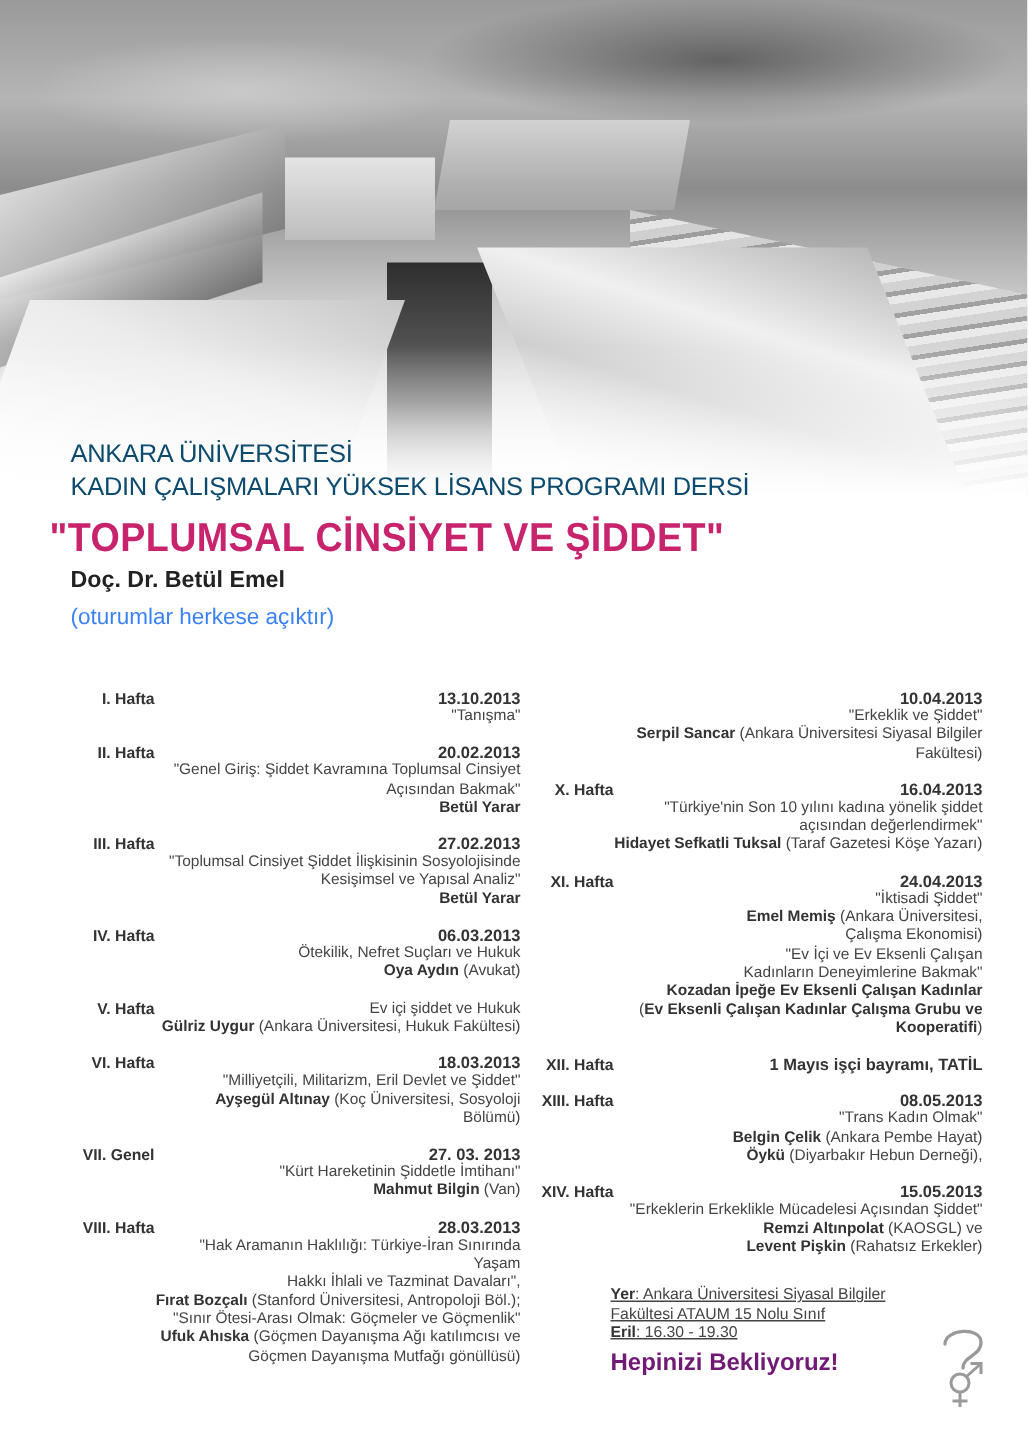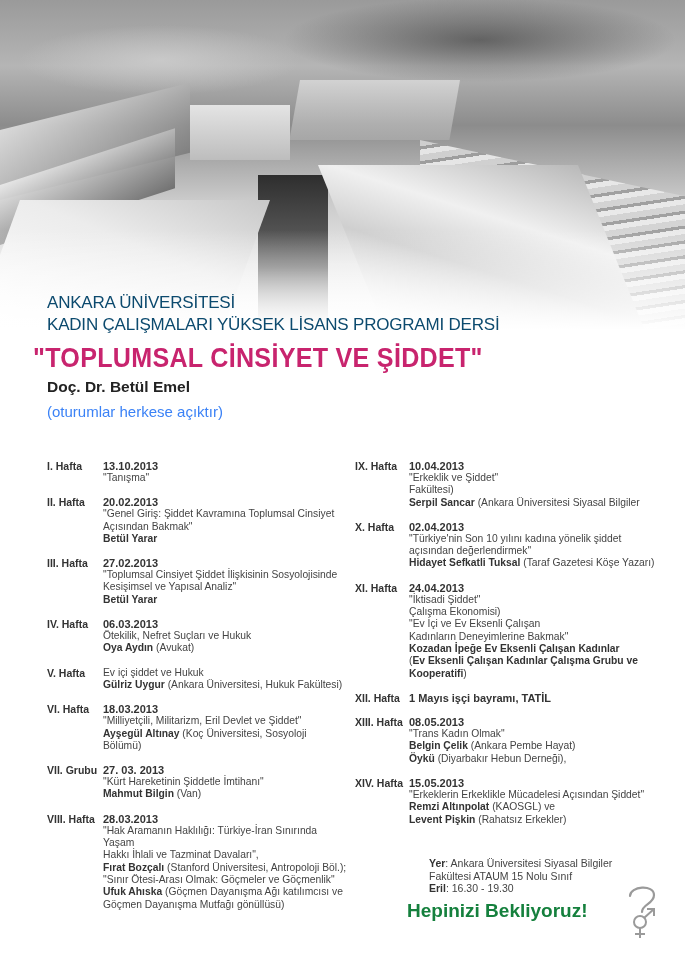--- a/index.html
+++ b/index.html
@@ -36,31 +36,31 @@
       font-size: 27px; font-weight: bold; color: #c8246e;
       letter-spacing: 0.3px; white-space: nowrap;
       transform: scaleX(0.93); transform-origin: left;
     }
     .author { position: absolute; left: 47px; top: 378px; font-size: 15.5px; font-weight: bold; color: #222; }
     .open { position: absolute; left: 47px; top: 403px; font-size: 15px; color: #3b82f6; }
 
     .col { position: absolute; font-size: 10.3px; line-height: 12.3px; color: #444; }
     .col.left { left: 47px; top: 460px; width: 300px; }
     .col.right { left: 355px; top: 460px; width: 300px; }
-    .week { display: flex; margin-bottom: 12px; }
+    .week { display: flex; margin-bottom: 12px; text-align: right; }
     .wk-label { width: 56px; flex: none; font-weight: bold; color: #333; font-size: 10.5px; }
     .right .wk-label { width: 54px; }
     .wk-body { flex: 1; }
     .wk-date { font-weight: bold; color: #333; font-size: 11px; line-height: 12px; }
     .wk-line { display: block; }
     .b { font-weight: bold; color: #333; }
 
-    .footer { position: absolute; left: 429px; top: 857px; font-size: 10.5px; line-height: 12.5px; color: #444; }
+    .footer { position: absolute; left: 407px; top: 857px; font-size: 10.5px; line-height: 12.5px; color: #444; text-decoration: underline; }
     .footer .b { color: #333; }
-    .cta { position: absolute; left: 407px; top: 900px; font-size: 19px; font-weight: bold; color: #15803d; }
+    .cta { position: absolute; left: 407px; top: 900px; font-size: 16px; font-weight: bold; color: #701a75; }
     .symbol { position: absolute; left: 622px; top: 882px; width: 40px; height: 60px; }
   </style>
 </head>
 <body>
 
 <div class="photo">
   <div class="shard s8"></div>
   <div class="shard s1"></div>
   <div class="shard s2"></div>
   <div class="shard s4"></div>
@@ -122,21 +122,21 @@
     </div>
     <div class="week">
       <div class="wk-label">VI. Hafta</div>
       <div class="wk-body">
         <div class="wk-date">18.03.2013</div>
         <span class="wk-line"><span>"Milliyetçili, Militarizm, Eril Devlet ve Şiddet"</span></span>
         <span class="wk-line"><span class="b">Ayşegül Altınay</span><span> (Koç Üniversitesi, Sosyoloji Bölümü)</span></span>
       </div>
     </div>
     <div class="week">
-      <div class="wk-label">VII. Grubu</div>
+      <div class="wk-label">VII. Genel</div>
       <div class="wk-body">
         <div class="wk-date">27. 03. 2013</div>
         <span class="wk-line"><span>"Kürt Hareketinin Şiddetle İmtihanı"</span></span>
         <span class="wk-line"><span class="b">Mahmut Bilgin</span><span> (Van)</span></span>
       </div>
     </div>
     <div class="week">
       <div class="wk-label">VIII. Hafta</div>
       <div class="wk-body">
         <div class="wk-date">28.03.2013</div>
@@ -144,42 +144,42 @@
         <span class="wk-line"><span>Hakkı İhlali ve Tazminat Davaları",</span></span>
         <span class="wk-line"><span class="b">Fırat Bozçalı</span><span> (Stanford Üniversitesi, Antropoloji Böl.);</span></span>
         <span class="wk-line"><span>"Sınır Ötesi-Arası Olmak: Göçmeler ve Göçmenlik"</span></span>
         <span class="wk-line"><span class="b">Ufuk Ahıska</span><span> (Göçmen Dayanışma Ağı katılımcısı ve</span></span>
         <span class="wk-line"><span>Göçmen Dayanışma Mutfağı gönüllüsü)</span></span>
       </div>
     </div>
   </div>
 <div class="col right" id="col-right">
     <div class="week">
-      <div class="wk-label">IX. Hafta</div>
       <div class="wk-body">
         <div class="wk-date">10.04.2013</div>
         <span class="wk-line"><span>"Erkeklik ve Şiddet"</span></span>
+        <span class="wk-line"><span class="b">Serpil Sancar</span><span> (Ankara Üniversitesi Siyasal Bilgiler</span></span>
         <span class="wk-line"><span>Fakültesi)</span></span>
-        <span class="wk-line"><span class="b">Serpil Sancar</span><span> (Ankara Üniversitesi Siyasal Bilgiler</span></span>
       </div>
     </div>
     <div class="week">
       <div class="wk-label">X. Hafta</div>
       <div class="wk-body">
-        <div class="wk-date">02.04.2013</div>
+        <div class="wk-date">16.04.2013</div>
         <span class="wk-line"><span>"Türkiye'nin Son 10 yılını kadına yönelik şiddet</span></span>
         <span class="wk-line"><span>açısından değerlendirmek"</span></span>
         <span class="wk-line"><span class="b">Hidayet Sefkatli Tuksal</span><span> (Taraf Gazetesi Köşe Yazarı)</span></span>
       </div>
     </div>
     <div class="week">
       <div class="wk-label">XI. Hafta</div>
       <div class="wk-body">
         <div class="wk-date">24.04.2013</div>
         <span class="wk-line"><span>"İktisadi Şiddet"</span></span>
+        <span class="wk-line"><span class="b">Emel Memiş</span><span> (Ankara Üniversitesi,</span></span>
         <span class="wk-line"><span>Çalışma Ekonomisi)</span></span>
         <span class="wk-line"><span>"Ev İçi ve Ev Eksenli Çalışan</span></span>
         <span class="wk-line"><span>Kadınların Deneyimlerine Bakmak"</span></span>
         <span class="wk-line"><span class="b">Kozadan İpeğe Ev Eksenli Çalışan Kadınlar</span></span>
         <span class="wk-line"><span>(</span><span class="b">Ev Eksenli Çalışan Kadınlar Çalışma Grubu ve</span></span>
         <span class="wk-line"><span class="b">Kooperatifi</span><span>)</span></span>
       </div>
     </div>
     <div class="week">
       <div class="wk-label">XII. Hafta</div>

